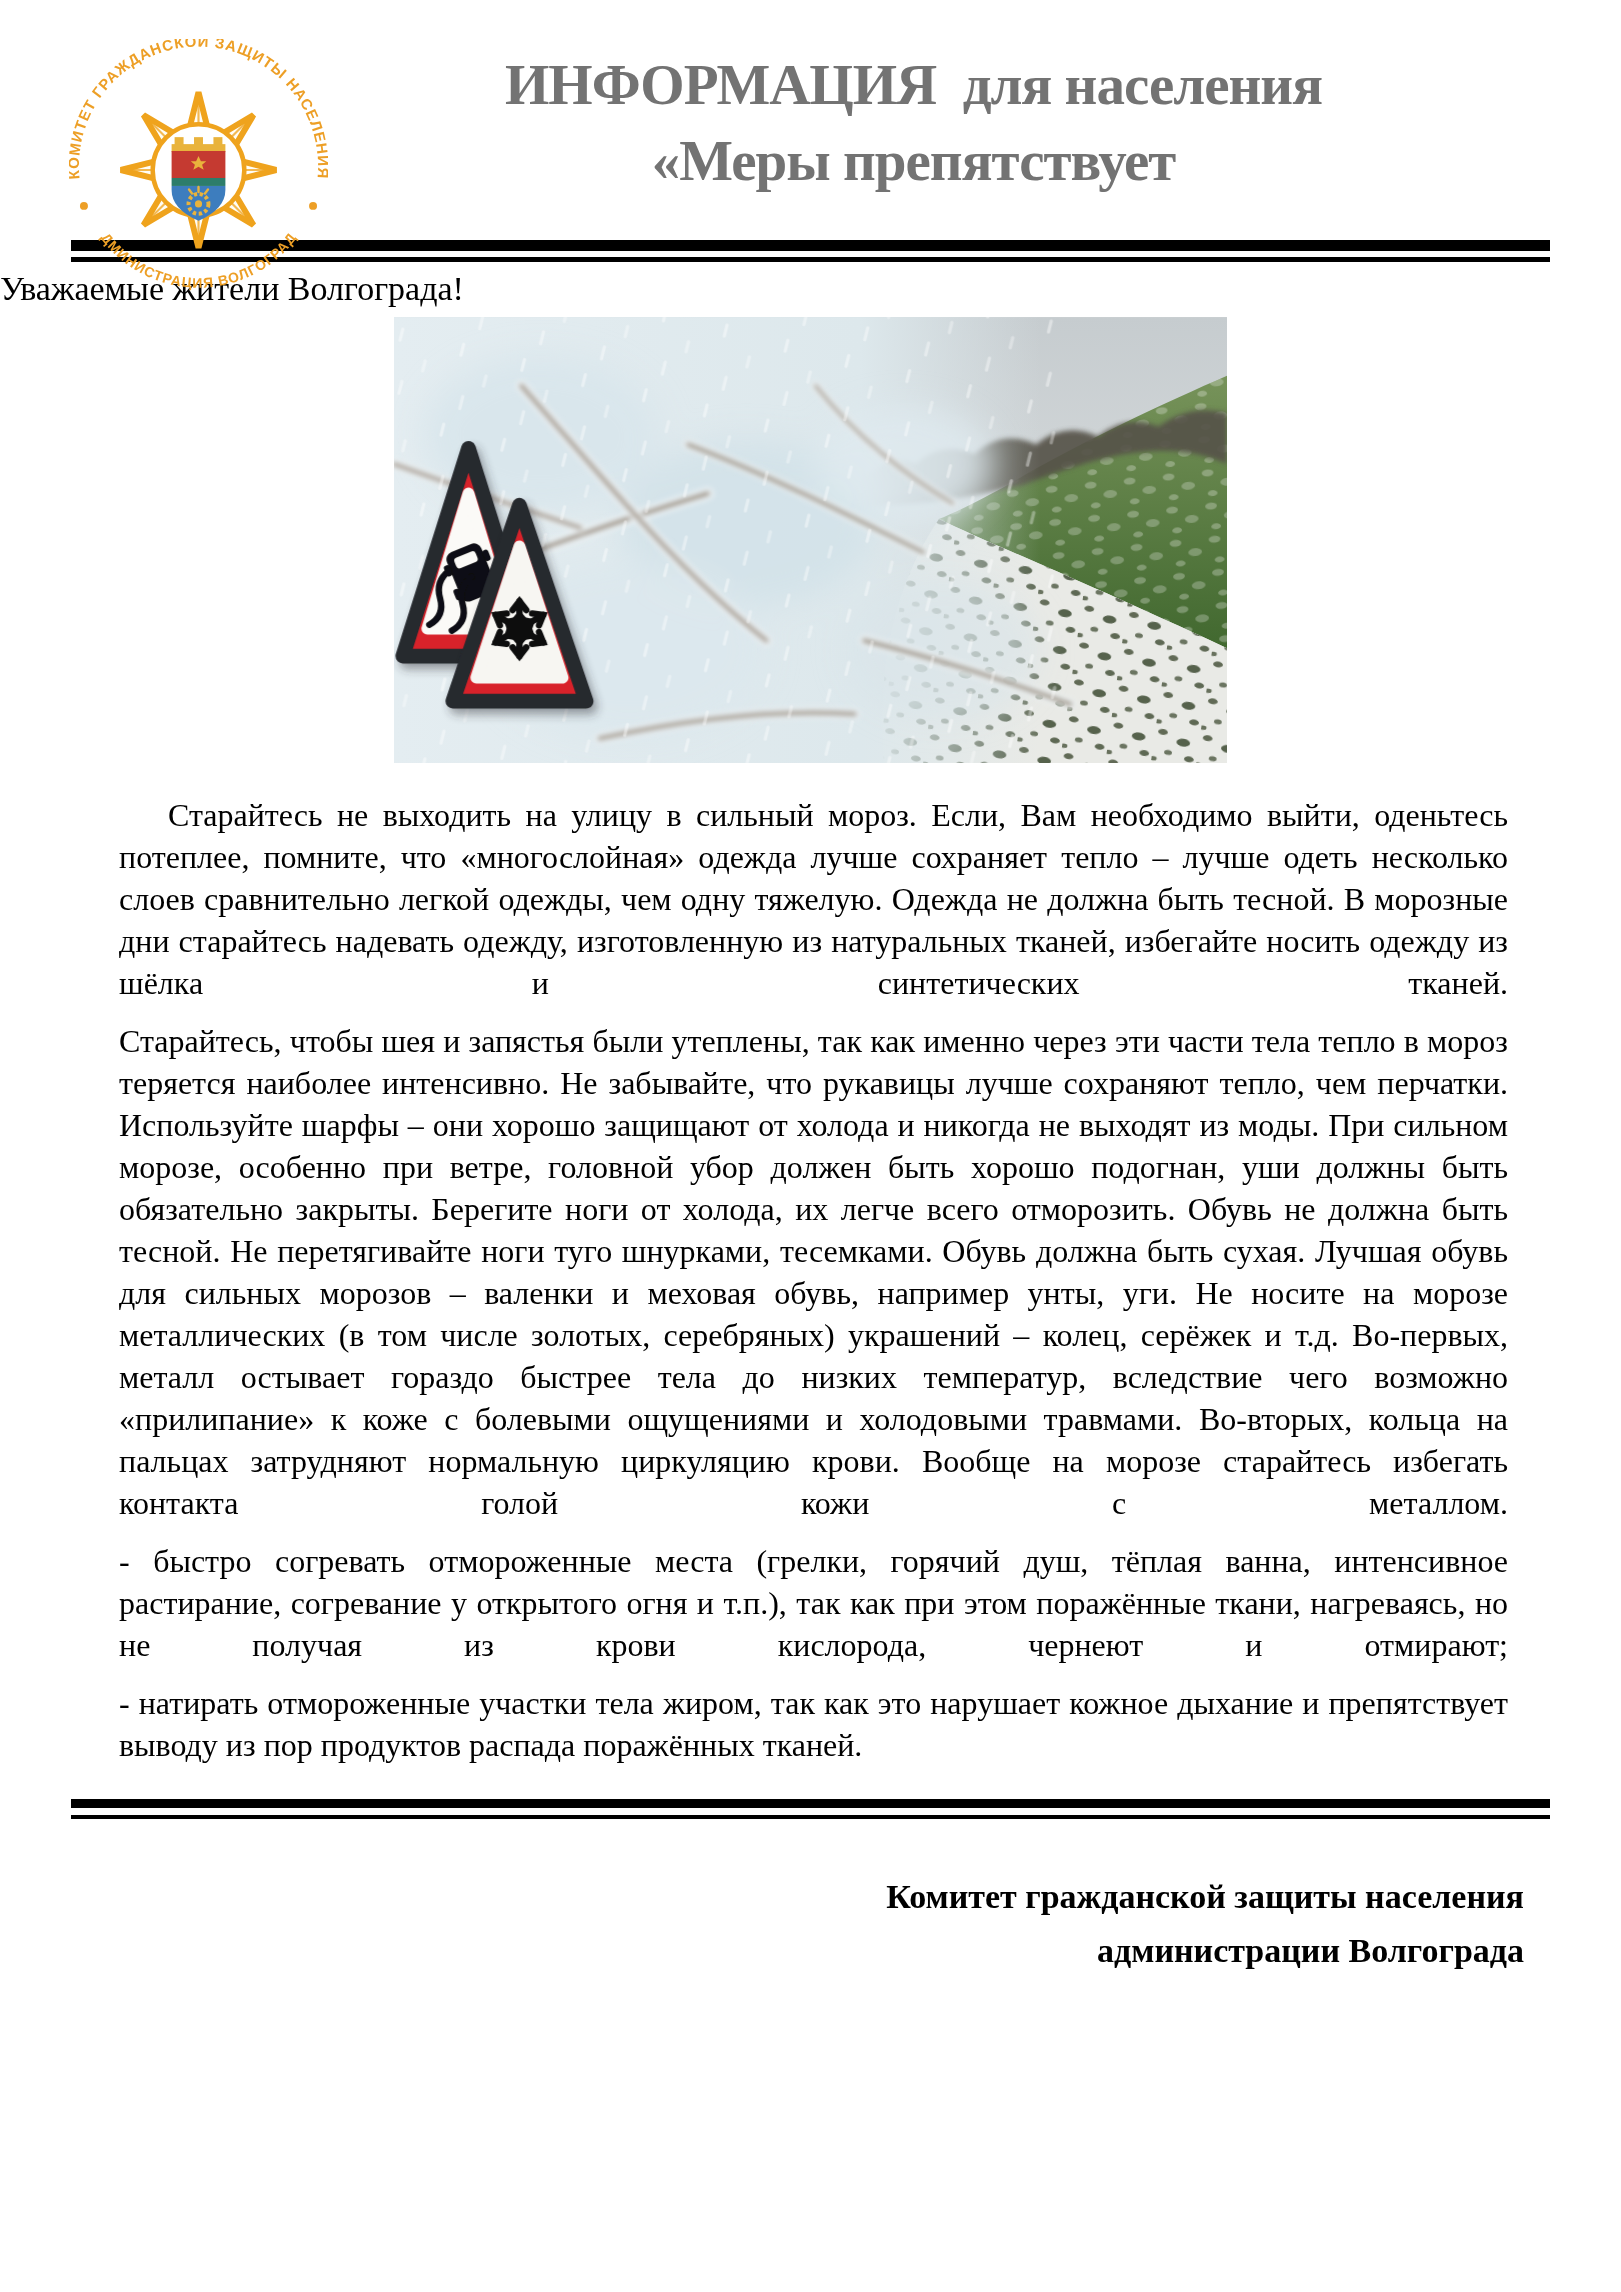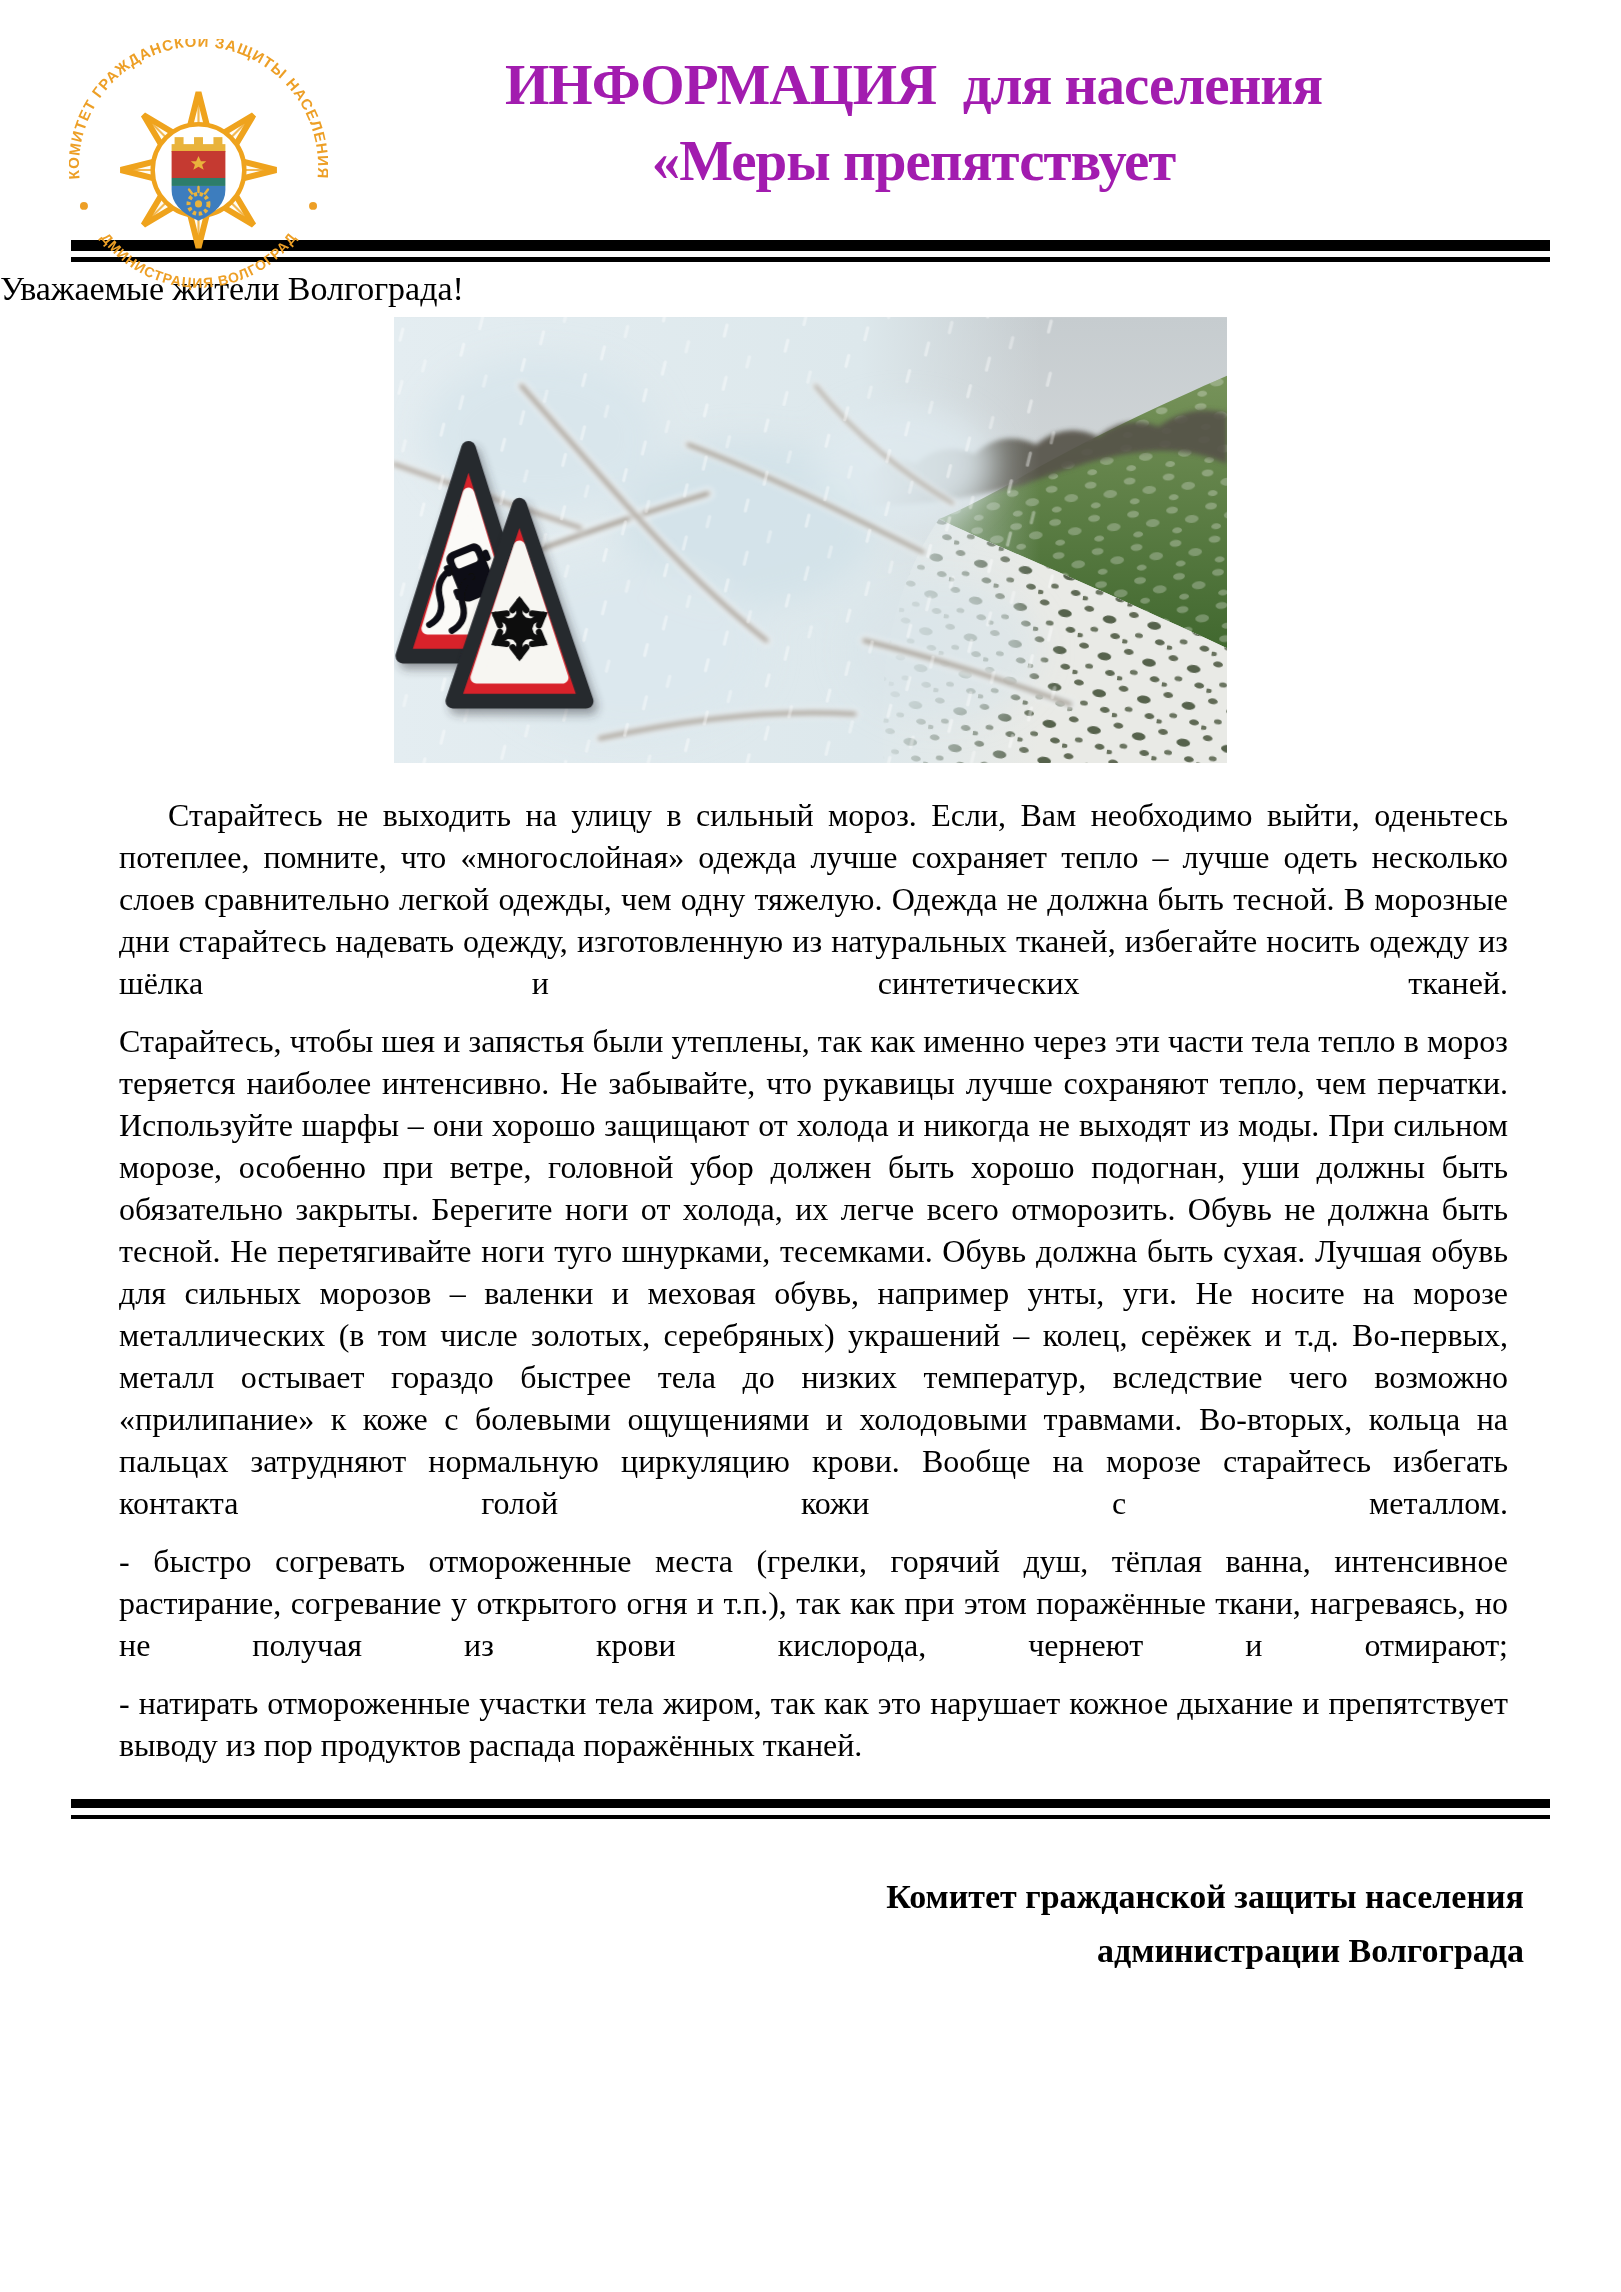--- a/index.html
+++ b/index.html
@@ -19,21 +19,21 @@
     top: 39px;
     width: 259px;
     height: 272px;
   }
   .title {
     margin: 47px 88px 1px 294px;
     text-align: center;
     font-weight: bold;
     font-size: 57px;
     line-height: 76px;
-    color: #a21caf;
+    color: #737373;
     letter-spacing: -1px;
   }
   .sep { margin: 41px 71px 0 71px; }
   .sep .bar-thick { height: 10.8px; background: #000; }
   .sep .bar-gap   { height: 5.9px; background: transparent; }
   .sep .bar-thin  { height: 4.9px; background: #000; }
   .sep-bottom { margin-top: 33px; }
   .sep-bottom .bar-thick { height: 8.8px; }
   .sep-bottom .bar-gap { height: 6.9px; }
   .sep-bottom .bar-thin { height: 3.9px; }

